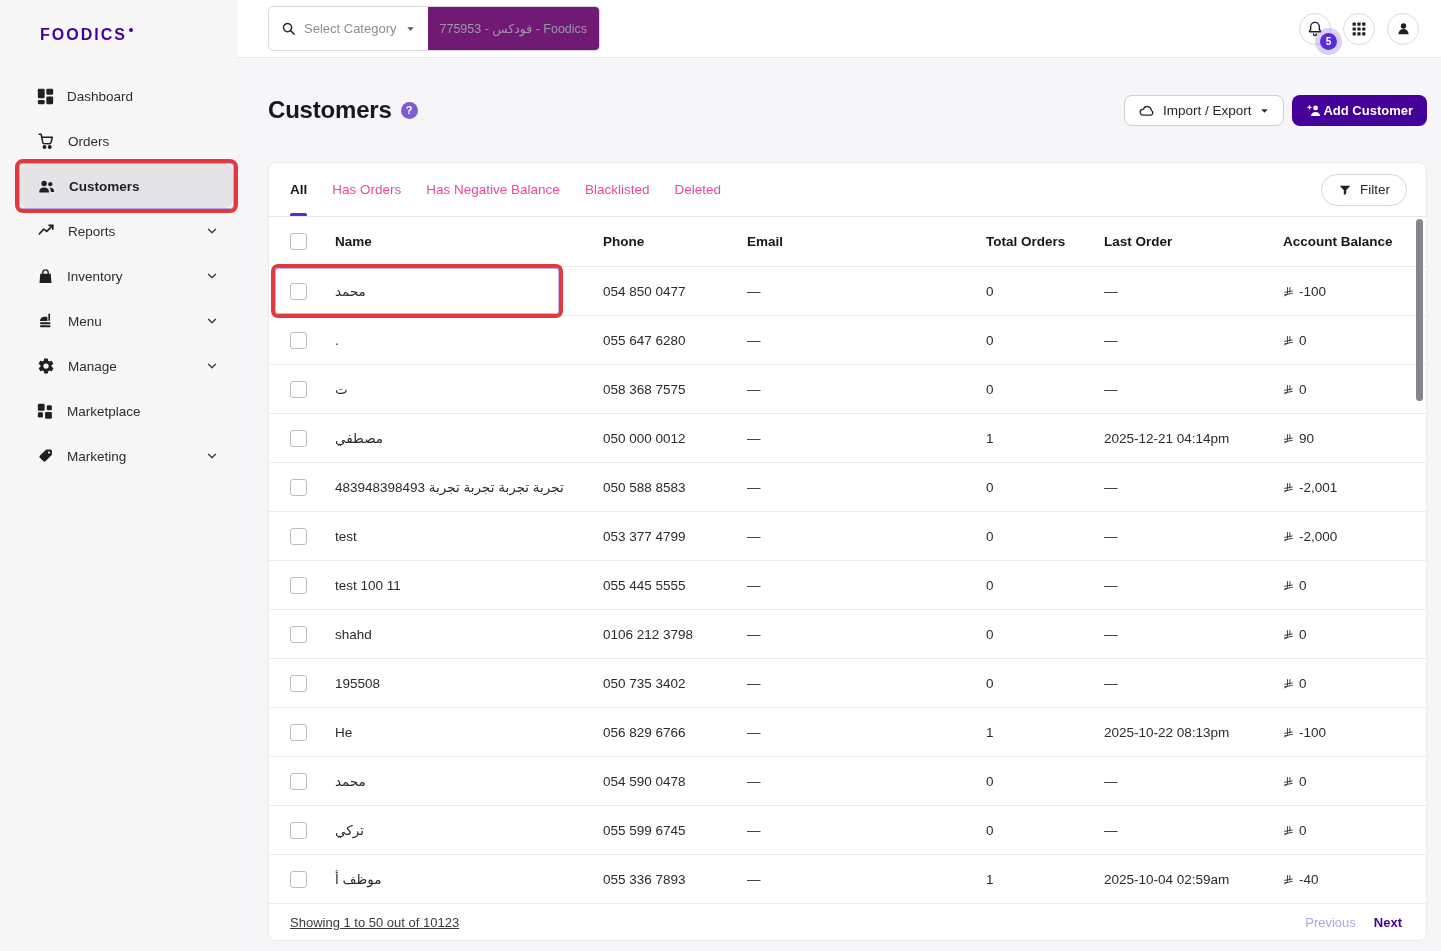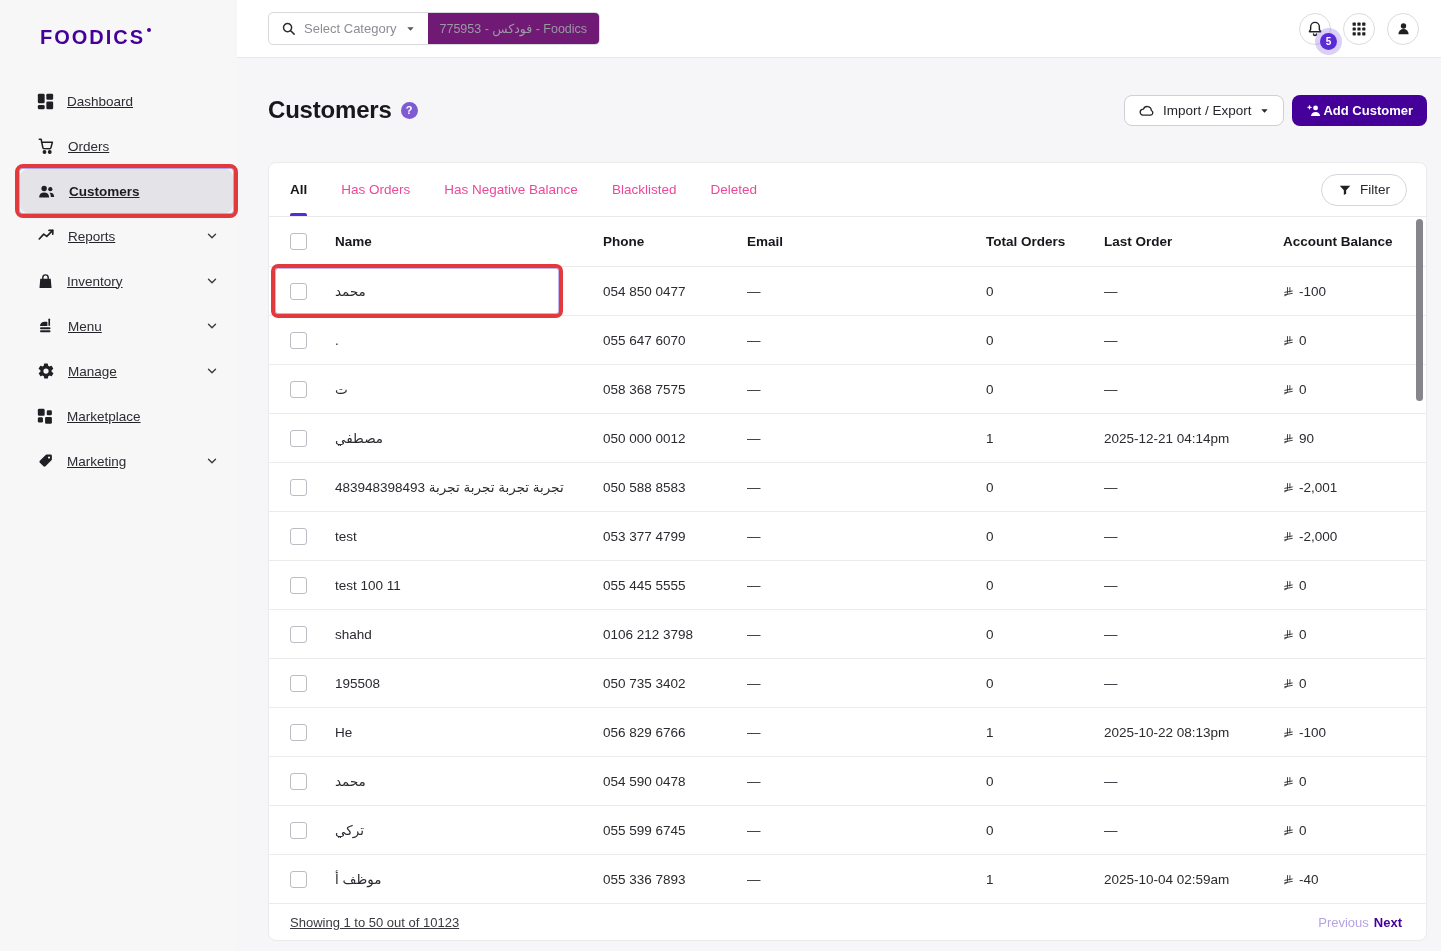--- a/index.html
+++ b/index.html
@@ -2,38 +2,38 @@
 <html><head>
 <meta charset="utf-8">
 <style>
   * { margin:0; padding:0; box-sizing:border-box; }
   html,body { width:1441px; height:951px; overflow:hidden; background:#f6f6f8;
     font-family:"Liberation Sans","DejaVu Sans",sans-serif; color:#222228; }
   .app { display:flex; width:100%; height:100%; }
 
   
   .sidebar { width:237px; height:100%; background:#f7f7f8; flex:0 0 237px; }
-  .logo { padding:26px 0 0 40px; font-size:20px; font-weight:800; letter-spacing:2px;
+  .logo { padding:26px 0 0 40px; font-size:16px; font-weight:800; letter-spacing:2px;
     color:#440099; display:flex; align-items:flex-start; }
   .logo-dot { width:4px; height:4px; border-radius:50%; background:#440099; margin:2px 0 0 2px; }
-  .nav { margin-top:30px; padding:0 4px 0 20px;text-decoration:underline; }
+  .nav { margin-top:30px; padding:0 4px 0 20px; }
   .side-item { position:relative; height:44px; margin-bottom:1px; width:213px;
     display:flex; align-items:center; padding-left:17px; gap:13px; border-radius:8px;
     font-size:13.5px; color:#2c2c33; cursor:pointer; }
   .side-item .chev { position:absolute; right:14px; }
   .side-item.active { background:#e4e4e8; font-weight:700; color:#1b1b20; }
   .side-item svg { flex:0 0 auto; }
   .annotation-ring { position:absolute; inset:-5px; border:4px solid #e23a3c; border-radius:8px;
     box-shadow:inset 0 0 0 1px rgba(94,73,222,.45); pointer-events:none; }
 
   
   .main { flex:1; display:flex; flex-direction:column; }
   .topbar { height:58px; background:#ffffff; border-bottom:1px solid #e7e7ea;
     display:flex; align-items:center; justify-content:space-between; padding:0 22px 0 31px; }
-  .category-select { display:flex; align-items:center; height:33px; border:1px solid #d8d8dd;
+  .category-select { display:flex; align-items:center; height:45px; border:1px solid #d8d8dd;
     border-radius:5px; background:#fff; overflow:hidden; cursor:pointer;justify-content:space-between; }
   .cs-left { display:flex; align-items:center; gap:8px; padding:0 12px; }
   .cs-placeholder { color:#8d8d96; font-size:13px; white-space:nowrap; }
   .biz-badge { background:#701a75; color:#9a9aa2; font-size:12.5px; height:100%;
     display:flex; align-items:center; padding:0 12px; white-space:nowrap; }
   .topbar-actions { display:flex; align-items:center; gap:12px; }
   .icon-btn { position:relative; width:32px; height:32px; border-radius:50%; background:#fff;
     border:1px solid #dcdce0; display:flex; align-items:center; justify-content:center; cursor:pointer; }
   .bell-badge { position:absolute; right:-7px; bottom:-6px; width:17px; height:17px; border-radius:50%;
     background:#5b2bd6; color:#fff; font-size:10px; font-weight:700; display:flex; align-items:center;
@@ -50,21 +50,21 @@
   .btn-outline { display:flex; align-items:center; gap:8px; height:31px; padding:0 13px;
     background:#fff; border:1px solid #cfcfd4; border-radius:8px; font-size:13.5px; color:#26262c; cursor:pointer; }
   .btn-primary { display:flex; align-items:center; height:31px; padding:0 14px;
     background:#440099; border:none; border-radius:8px; font-size:13px; font-weight:600; color:#fff; cursor:pointer; }
 
   
   .card { position:relative; background:#fff; border:1px solid #ebebee; border-radius:8px;
     height:779px; display:flex; flex-direction:column; }
   .tabs-row { height:54px; border-bottom:1px solid #e8e8ea; display:flex; align-items:center;
     justify-content:space-between; padding:0 19px 0 21px; }
-  .tabs { display:flex; align-items:center; gap:34px; height:100%; }
+  .tabs { display:flex; align-items:center; gap:25px; height:100%; }
   .tab { position:relative; height:100%; display:flex; align-items:center; font-size:13.5px;
     color:#ec4899; cursor:pointer; }
   .tab.active { font-weight:700; color:#17171c; }
   .tab.active::after { content:""; position:absolute; left:0; right:0; bottom:0; height:3px;
     background:#5a2bd0; border-radius:2px 2px 0 0; }
   .btn-filter { display:flex; align-items:center; gap:8px; height:32px; padding:0 16px;
     background:#fff; border:1px solid #d6d6da; border-radius:17px; font-size:13.5px; color:#26262c; cursor:pointer; }
 
   
   .thead, .trow { display:grid; grid-template-columns:66px 268px 144px 239px 118px 179px 1fr;
@@ -76,21 +76,21 @@
   .c-balance { display:flex; align-items:center; gap:5px; }
   .riyal { flex:0 0 auto; margin-top:1px; }
   .row-annotation { display:none; position:absolute; left:2px; top:-3px; width:292px;
     height:calc(100% + 6px); border:4px solid #e23a3c; border-radius:7px;
     box-shadow:inset 0 0 0 1px rgba(94,73,222,.4); pointer-events:none; z-index:3; }
   .trow.annotated .row-annotation { display:block; }
 
   .card-footer { border-top:1px solid #ebebee; flex:1; display:flex; align-items:center;
     justify-content:space-between; padding:0 24px 0 21px; font-size:13px; }
   .showing-text { color:#3a3a40;text-decoration:underline; }
-  .pager { display:flex; align-items:center; gap:5px; }
+  .pager { display:flex; align-items:center; gap:18px; }
   .pager-prev { color:#b6a3e2; cursor:default; }
   .pager-next { color:#440099; font-weight:600; cursor:pointer; }
 
   .scroll-thumb { position:absolute; top:56px; right:3px; width:7px; height:182px;
     background:#85858b; border-radius:4px; z-index:4; cursor:grab; }
 </style>
 </head>
 <body>
 
 <div class="app">
@@ -324,21 +324,21 @@
                 </svg>
       <span>-100</span>
     </div>
   </div>
             <div class="trow">
 
     <div class="c-check">
                 <span class="checkbox"></span>
               </div>
     <div class="c-name"><span dir="auto">.</span></div>
-    <div class="c-phone">055 647 6070</div>
+    <div class="c-phone">055 647 6280</div>
     <div class="c-email">—</div>
     <div class="c-orders">0</div>
     <div class="c-last">—</div>
     <div class="c-balance">
       <svg class="riyal" width="11" height="12" viewBox="0 0 32 32" fill="none" stroke="#2a2a30" stroke-width="2.6" stroke-linecap="round" stroke-linejoin="round">
                   <path d="M13 3v17c0 4-3 6-8 7"></path>
                   <path d="M20 3v13"></path>
                   <path d="M5 17l22-4"></path>
                   <path d="M5 24l22-4"></path>
                 </svg>

